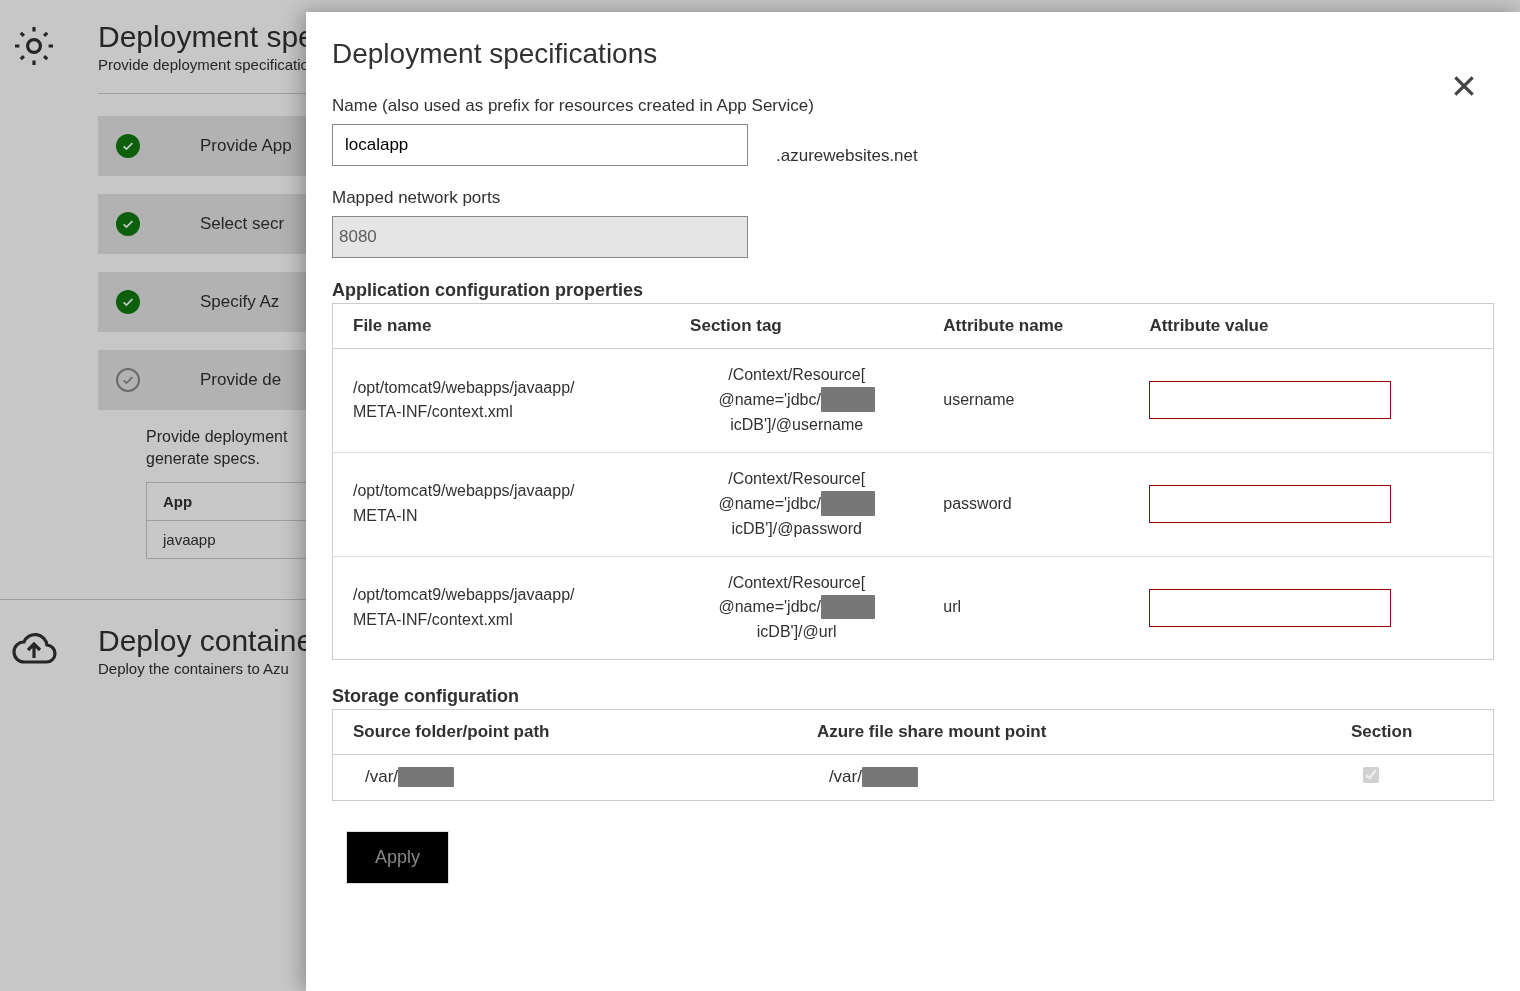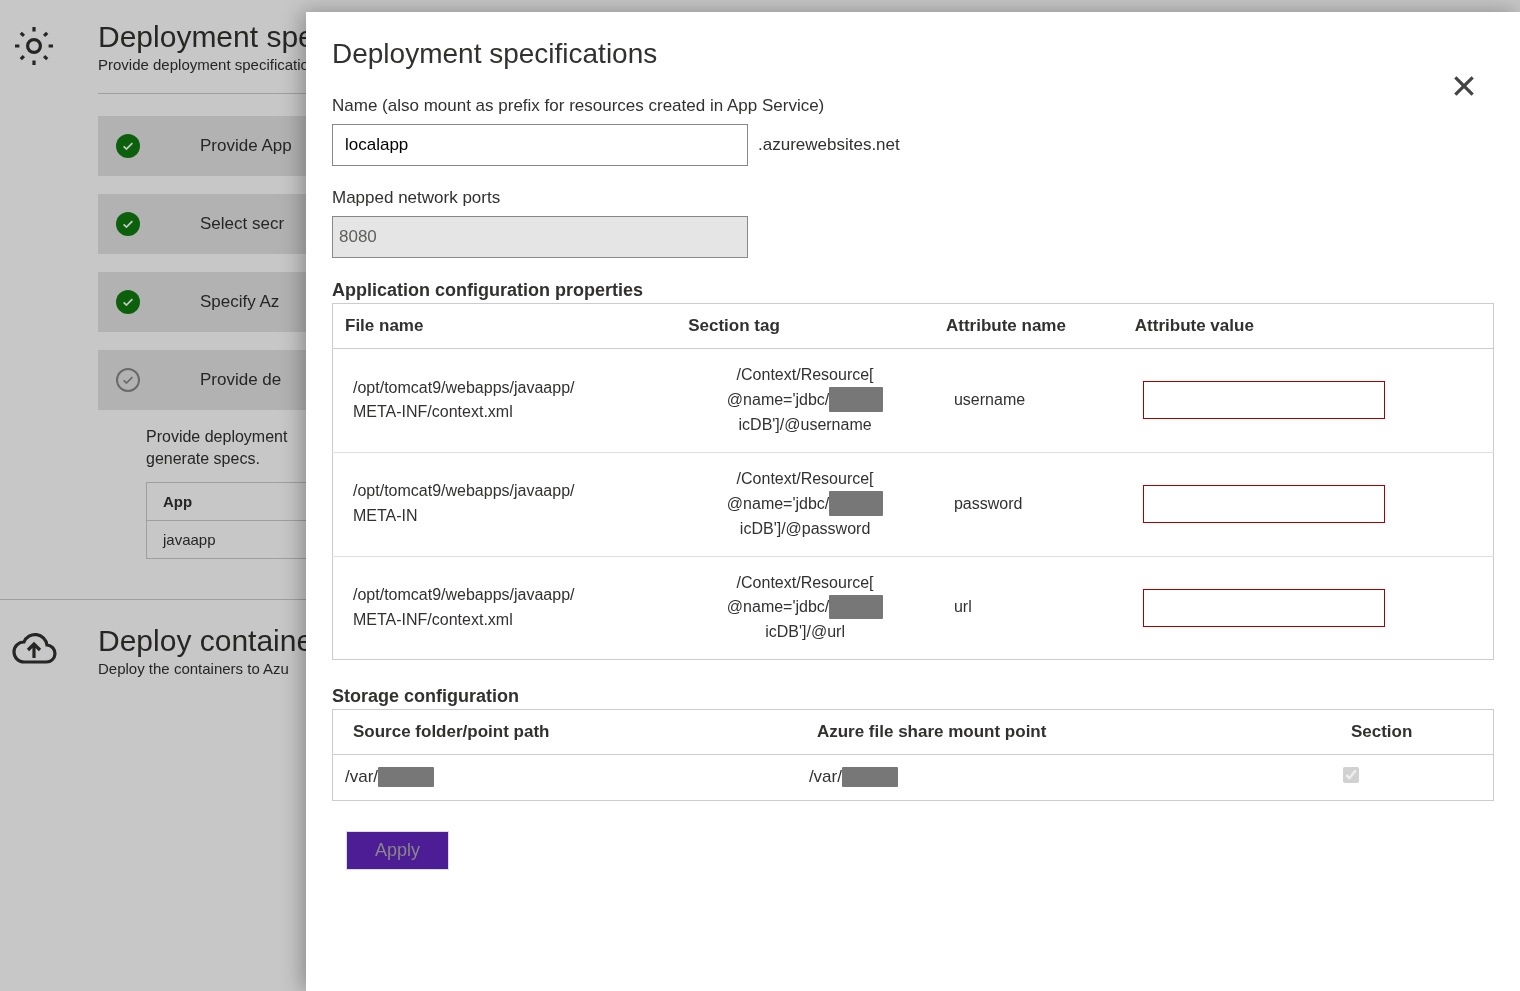--- a/index.html
+++ b/index.html
@@ -46,41 +46,41 @@
     right: 0;
     bottom: 0;
     background:#fff;
     box-shadow: -4px 0 20px rgba(0,0,0,0.3);
     padding: 26px 26px 40px 26px;
     overflow-y:auto;
   }
   .modal-title { font-size:28px; font-weight:300; margin-bottom: 26px; }
   .close-btn { position:absolute; top:54px; right:36px; width:40px; height:40px; display:flex; align-items:center; justify-content:center; cursor:pointer; font-size:34px; color:#444; }
   .field-label { font-size:17px; color:#323130; margin-bottom:8px; }
-  .field-row { display:flex; align-items:center; margin-bottom:22px; gap:10px; }
+  .field-row { display:flex; align-items:flex-end; margin-bottom:22px; gap:28px; }
   .text-input {
     border:1px solid #8a8886; padding:8px 12px; font-size:17px; width:416px; height:42px;
     font-family:inherit; background:#fff;
   }
   .text-input.disabled { background:#e5e5e5; color:#605e5c;padding-left:6px; }
   .suffix { font-size:17px; color:#323130; }
   .section-head { font-size:18px; font-weight:700; margin-top:18px; margin-bottom:2px; }
   .cfg-table { width:100%; border:1px solid #ccc; border-collapse:collapse; margin-bottom:26px; }
-  .cfg-table th { text-align:left; font-weight:600; font-size:17px; padding:12px 12px; border-bottom:1px solid #ccc; }
+  .cfg-table th { text-align:left; font-weight:600; font-size:17px; padding:12px 20px; border-bottom:1px solid #ccc; }
   .cfg-table td { font-size:16px; padding:14px 20px; border-bottom:1px solid #e1dfdd; vertical-align:middle; line-height:1.55; }
   .cfg-table tr:last-child td { border-bottom:none; }
   .attrval-input { border:1px solid #a80000; width:242px; height:38px; padding:6px 10px; font-size:16px; font-family:inherit; }
   .redact { display:inline-block; background:#777; color:transparent; border-radius:1px; vertical-align:middle; position:relative; top:-1px;}
   .storage-table { width:100%; border:1px solid #ccc; border-collapse:collapse; }
   .storage-table th { text-align:left; font-weight:600; font-size:17px; padding:12px 20px; border-bottom:1px solid #ccc; }
-  .storage-table td { font-size:17px; padding:12px 12px; }
+  .storage-table td { font-size:17px; padding:12px 32px; }
   .shared-cb { width:16px; height:16px; accent-color:#888;}
   .apply-btn {
     margin-top:30px; margin-left:14px;
-    padding:8px 28px; font-size:18px; color:#888; background:#4c1d95;
+    padding:15px 28px; font-size:18px; color:#888; background:#000000;
     border:1px solid #ddd; cursor:default; font-family:inherit;
   }
   .filename-cell { max-width:280px; word-wrap:break-word; }
   .section-cell { max-width:200px; word-wrap:break-word;text-align:center; }
 </style>
 </head>
 <body>
 
 <div class="bg-page">
   <div class="bg-section">
@@ -162,21 +162,21 @@
 <div class="overlay-mask"></div>
 
 <div class="modal">
   <div class="modal-title">Deployment specifications</div>
   <div class="close-btn">
     <svg viewBox="0 0 24 24" width="26" height="26">
         <path d="M4 4 20 20 M20 4 4 20" stroke="#444" stroke-width="3" fill="none"></path>
       </svg>
   </div>
 
-  <div class="field-label">Name (also mount as prefix for resources created in App Service)</div>
+  <div class="field-label">Name (also used as prefix for resources created in App Service)</div>
   <div class="field-row">
     <input class="text-input" value="localapp" style="">
     <span class="suffix">.azurewebsites.net</span>
   </div>
 
   <div class="field-label">Mapped network ports</div>
   <div class="field-row">
     <input class="text-input disabled" disabled="" value="8080" style="">
   </div>
 

